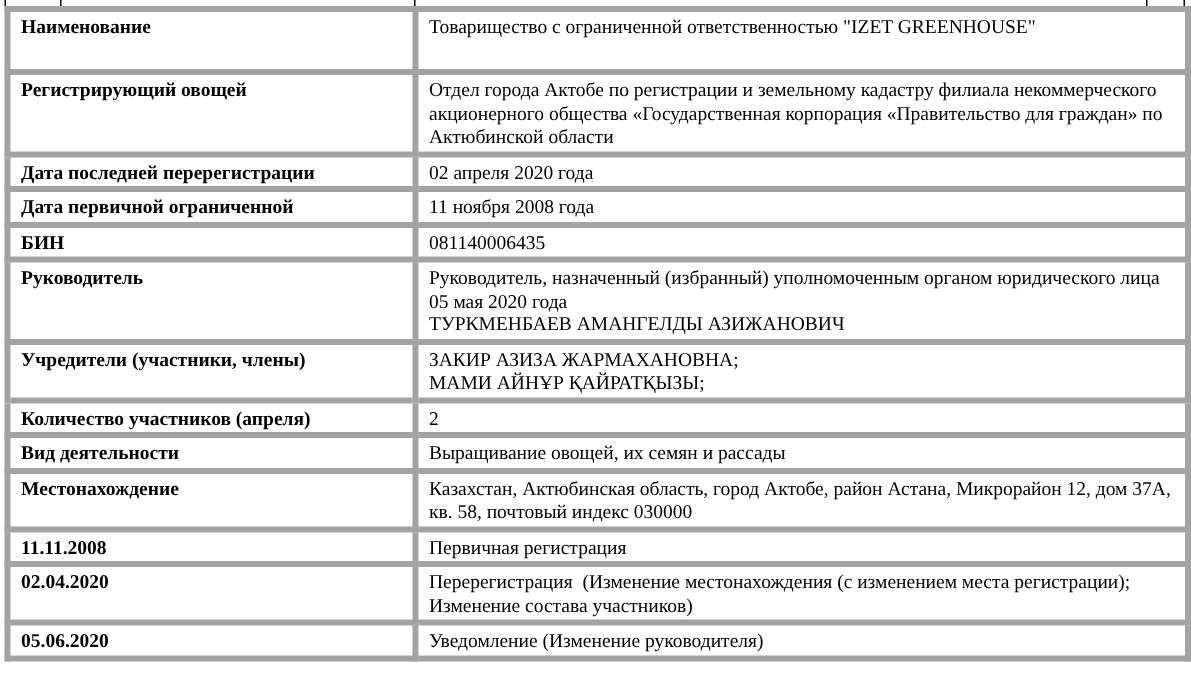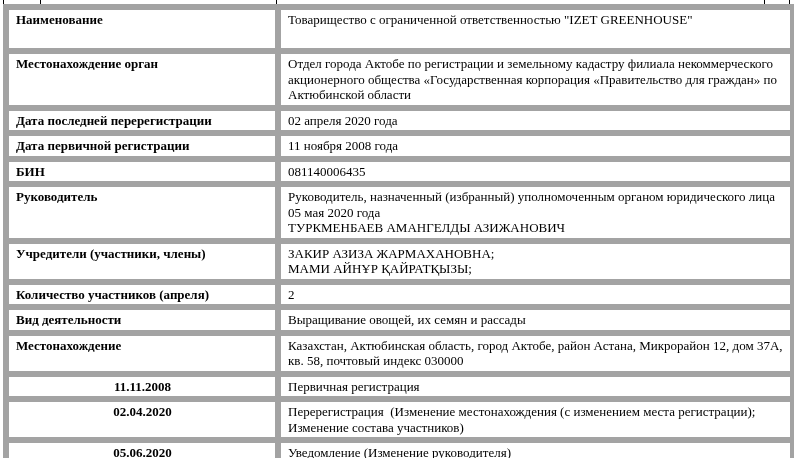--- a/index.html
+++ b/index.html
@@ -36,42 +36,42 @@
   .tick.t1 { left: 36px; }
   .tick.t2 { left: 272px; }
   .tick.t3 { left: 760px; }
 
   table.registry {
     border-collapse: collapse;
     table-layout: fixed;
     width: 787px;
   }
   table.registry td {
-    border: 6px solid #a3a3a3;
+    border: 4px solid #a3a3a3;
     vertical-align: top;
     padding: 2px 6px 2px 7px;
     overflow: hidden;
   }
   col.c-label { width: 272px; }
   col.c-value { width: 515px; }
 
   td.label {
     font-weight: bold;
   }
   td.value {
     white-space: pre-wrap;
   }
   tr.tall td { height: 34px; }
 
   
   tr.thick-bottom td { border-bottom: 2px solid #000; }
 
   td.hist-date {
     font-weight: bold;
-    text-align: center;
+    text-align: left;
     vertical-align: middle;
     padding-right: 9px;
   }
   td.hist-event {
     white-space: pre-wrap;
   }
 </style>
 </head>
 <body>
 
@@ -87,29 +87,29 @@
     <colgroup>
         <col class="c-label">
         <col class="c-value">
       </colgroup>
     <tbody>
       <tr class="tall">
         <td class="label">Наименование</td>
         <td class="value">Товарищество с ограниченной ответственностью "IZET GREENHOUSE"</td>
       </tr>
       <tr>
-        <td class="label">Местонахождение орган</td>
+        <td class="label">Регистрирующий овощей</td>
         <td class="value">Отдел города Актобе по регистрации и земельному кадастру филиала некоммерческого акционерного общества «Государственная корпорация «Правительство для граждан» по Актюбинской области</td>
       </tr>
       <tr>
         <td class="label">Дата последней перерегистрации</td>
         <td class="value">02 апреля 2020 года</td>
       </tr>
       <tr>
-        <td class="label">Дата первичной регистрации</td>
+        <td class="label">Дата первичной ограниченной</td>
         <td class="value">11 ноября 2008 года</td>
       </tr>
       <tr>
         <td class="label">БИН</td>
         <td class="value">081140006435</td>
       </tr>
       <tr>
         <td class="label">Руководитель</td>
         <td class="value">Руководитель, назначенный (избранный) уполномоченным органом юридического лица
 05 мая 2020 года

